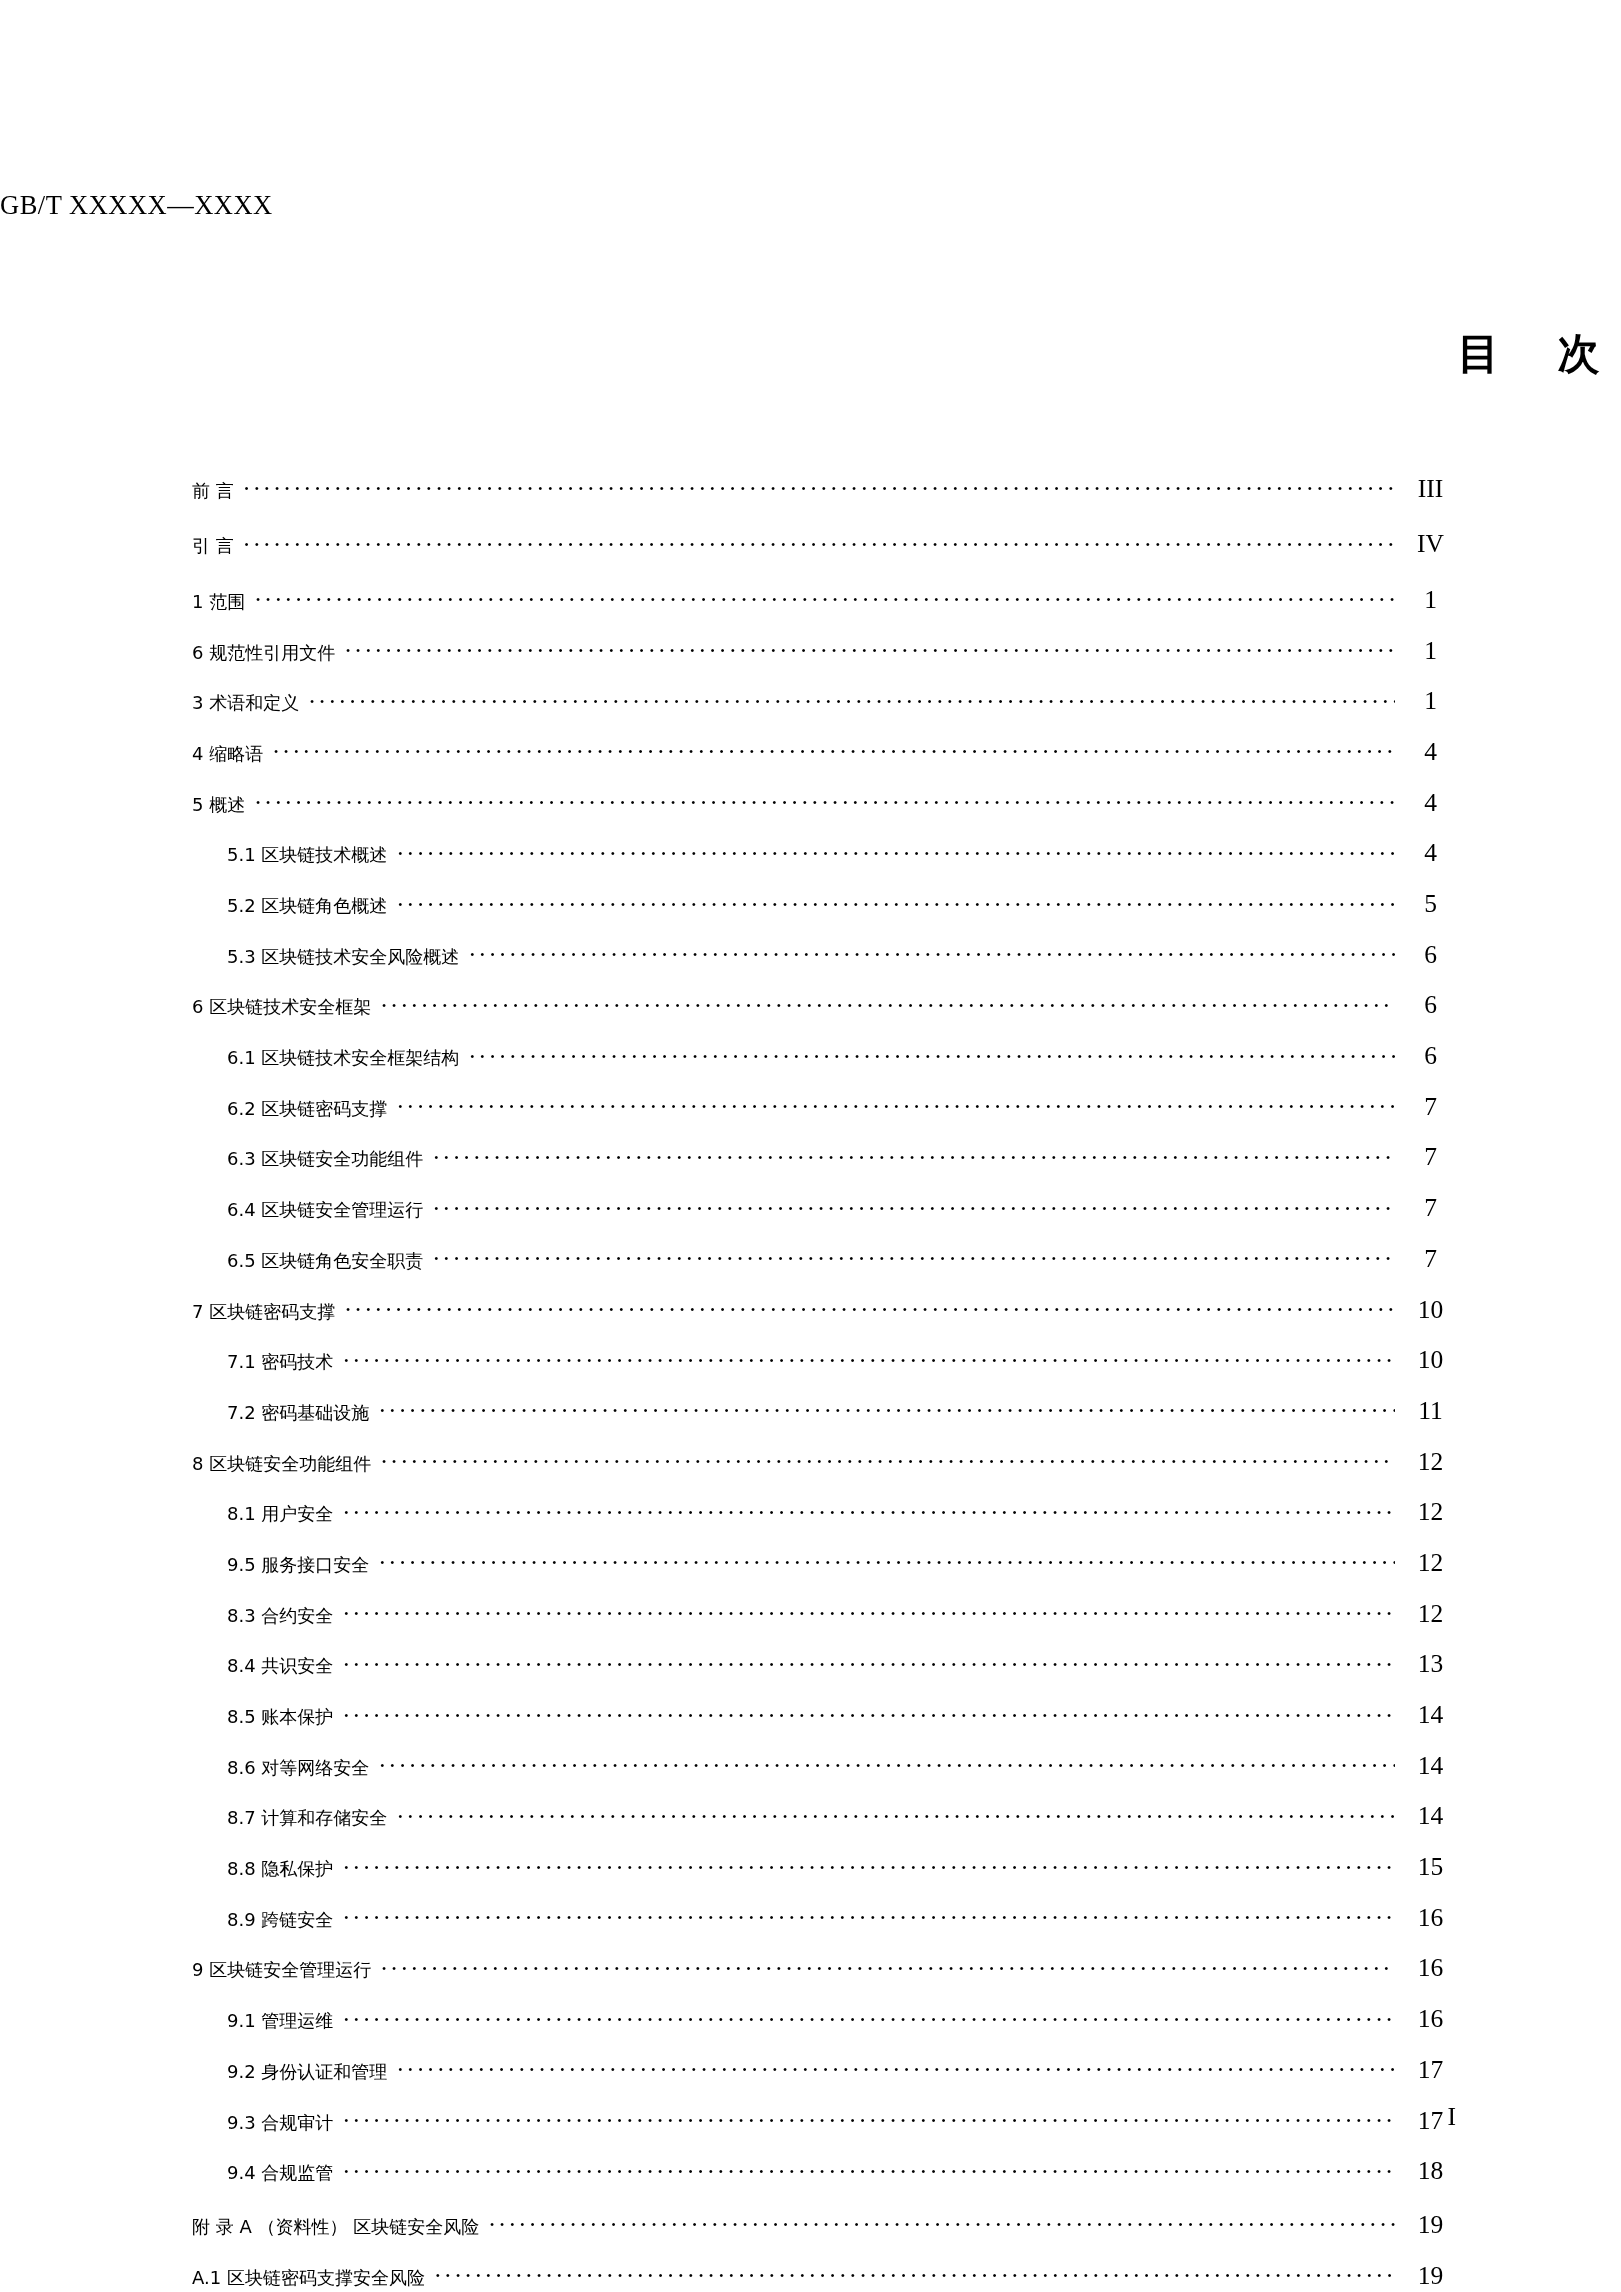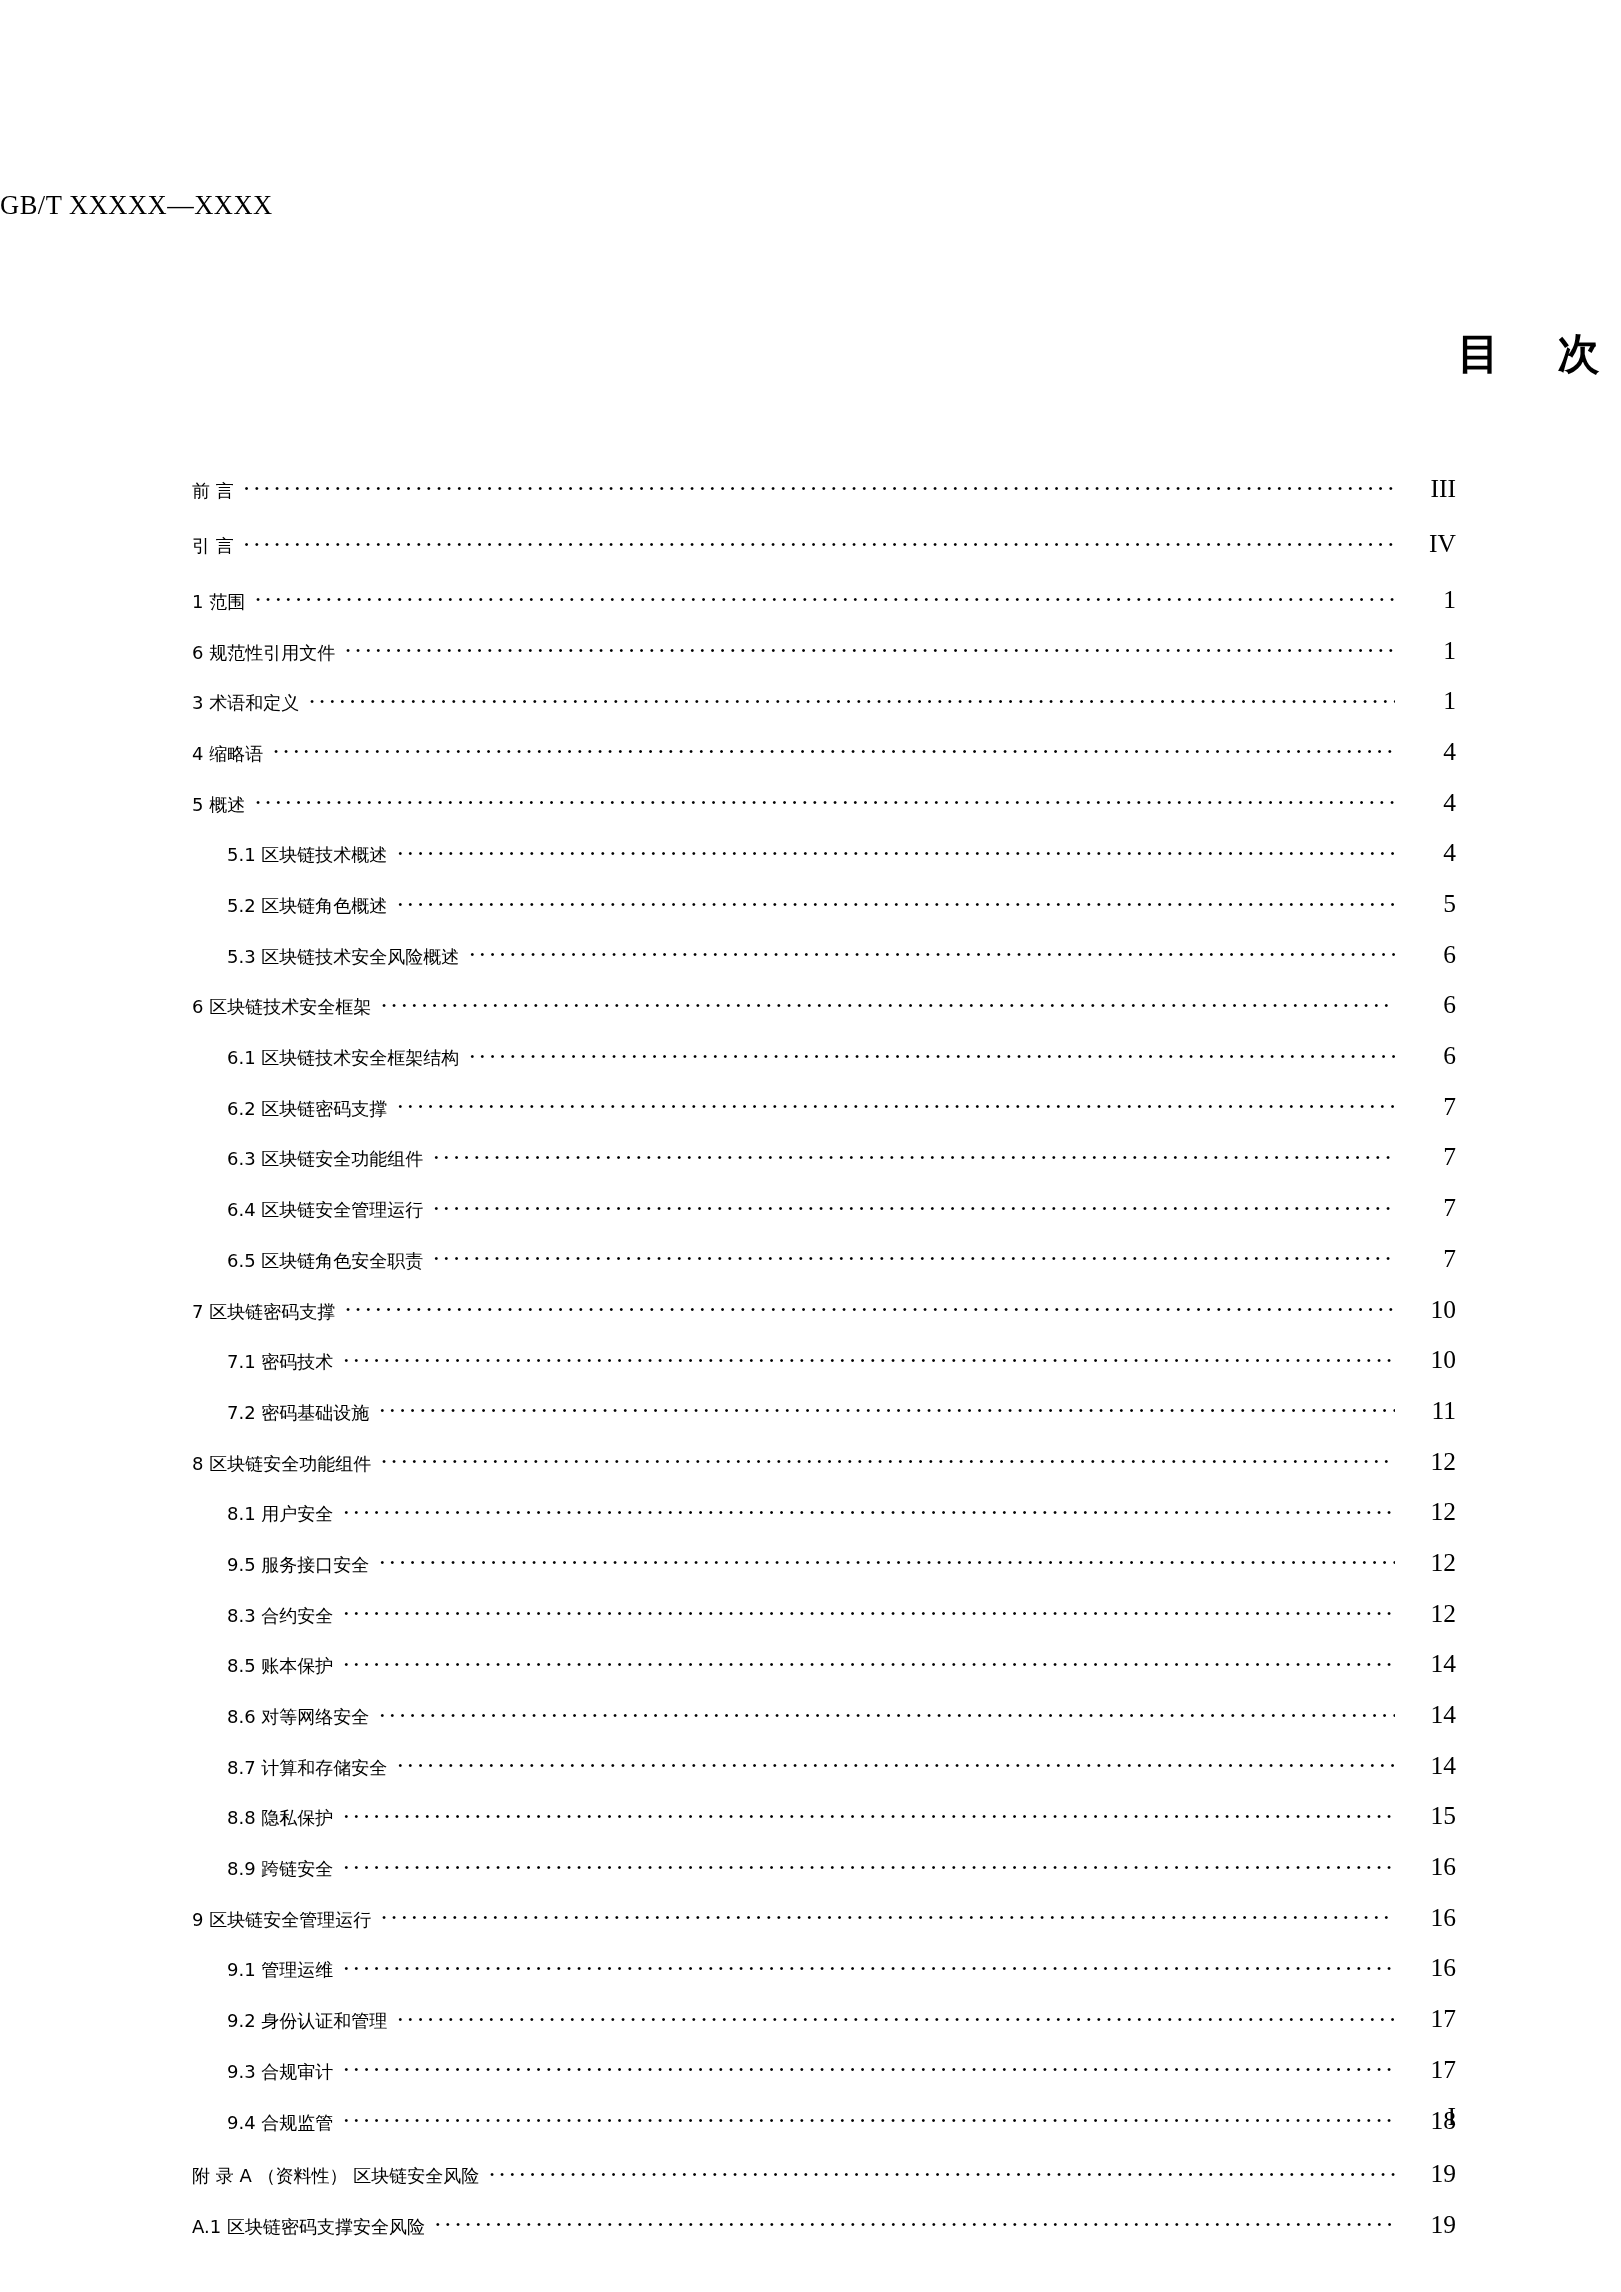--- a/index.html
+++ b/index.html
@@ -108,21 +108,21 @@
     left: 0;
     bottom: 0.08em;
     white-space: nowrap;
   }
 
   .toc-page {
     font-family: "Liberation Serif", "DejaVu Serif", serif;
     font-size: 25.5px;
     flex: 0 0 auto;
     min-width: 51px;
-    text-align: right;
+    text-align: center;
     padding-left: 5.9px;
   }
 
   
   .doc-footer {
     position: absolute;
     left: 0;
     right: 165px;
     top: 2102px;
     text-align: right;
@@ -249,20 +249,25 @@
         <span class="toc-label">9.5 服务接口安全</span>
         <span class="toc-dots"></span>
         <span class="toc-page">12</span>
       </div>
       <div class="toc-row lvl2">
         <span class="toc-label">8.3 合约安全</span>
         <span class="toc-dots"></span>
         <span class="toc-page">12</span>
       </div>
       <div class="toc-row lvl2">
+        <span class="toc-label">8.4 共识安全</span>
+        <span class="toc-dots"></span>
+        <span class="toc-page">13</span>
+      </div>
+      <div class="toc-row lvl2">
         <span class="toc-label">8.5 账本保护</span>
         <span class="toc-dots"></span>
         <span class="toc-page">14</span>
       </div>
       <div class="toc-row lvl2">
         <span class="toc-label">8.6 对等网络安全</span>
         <span class="toc-dots"></span>
         <span class="toc-page">14</span>
       </div>
       <div class="toc-row lvl2">

